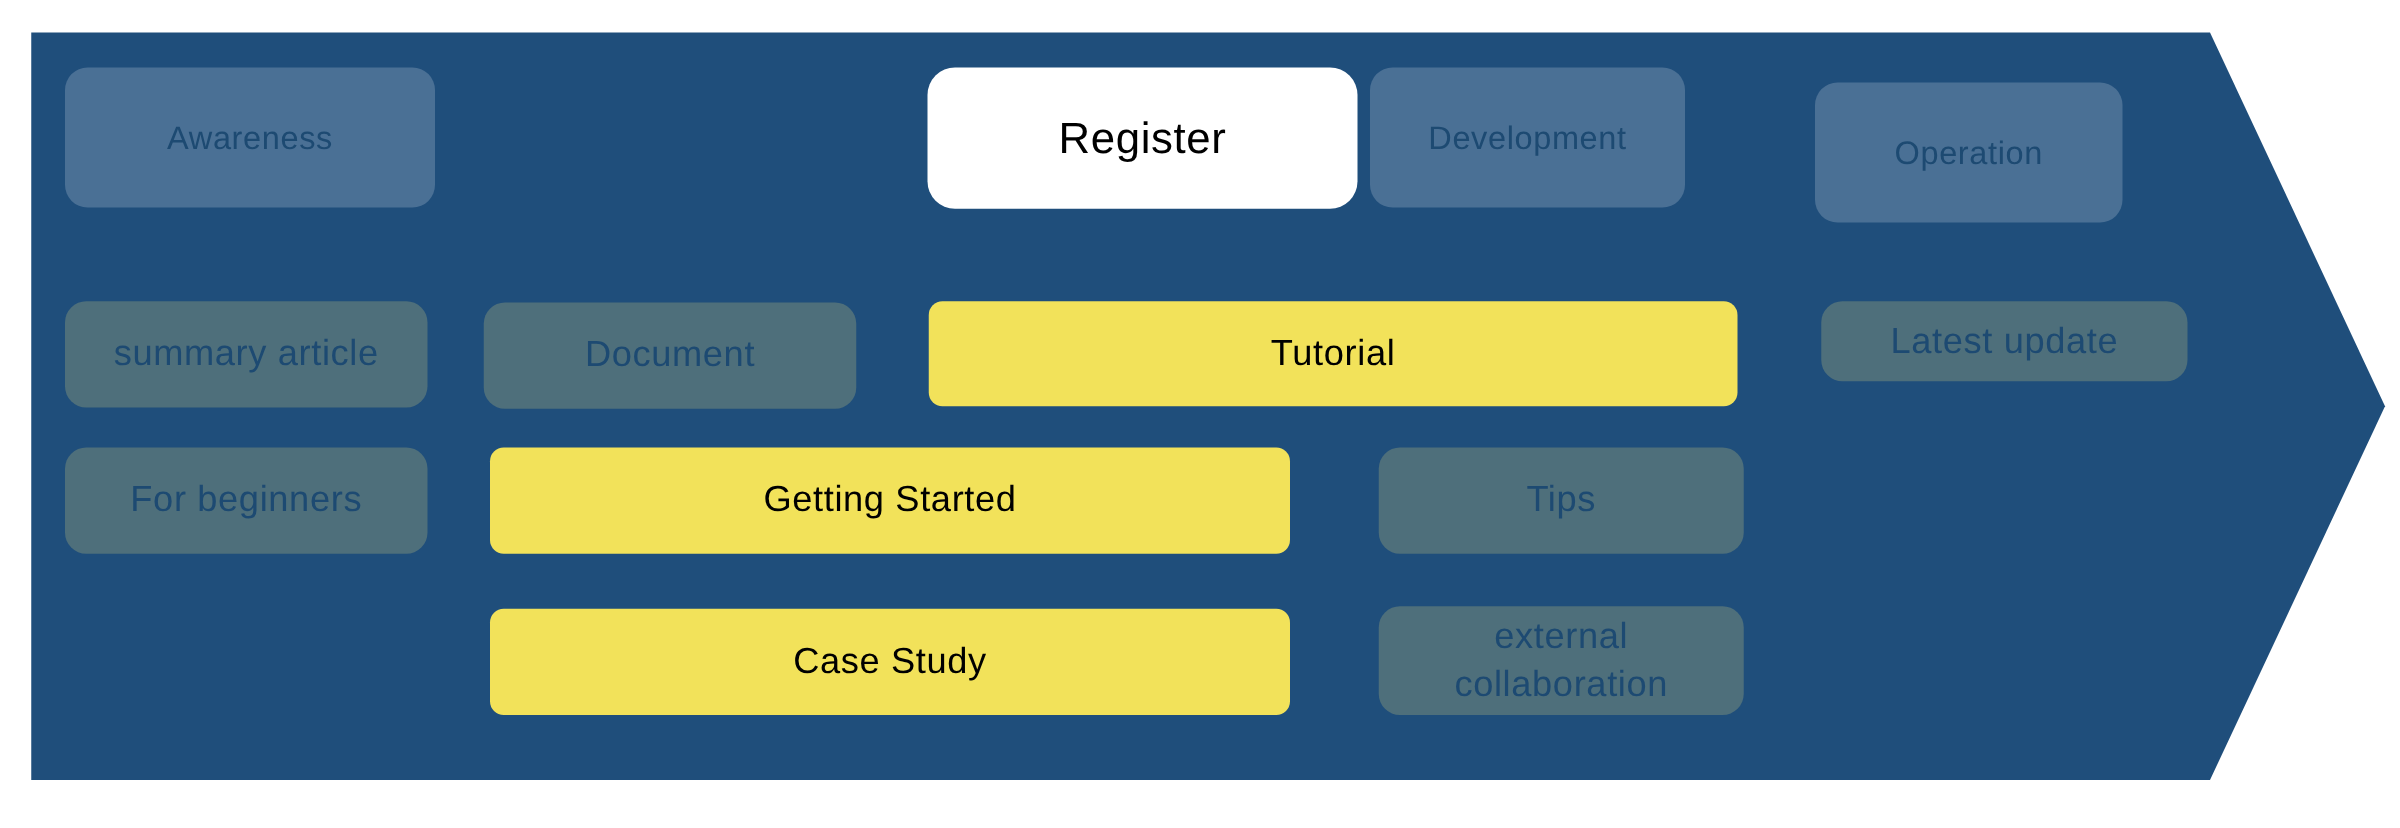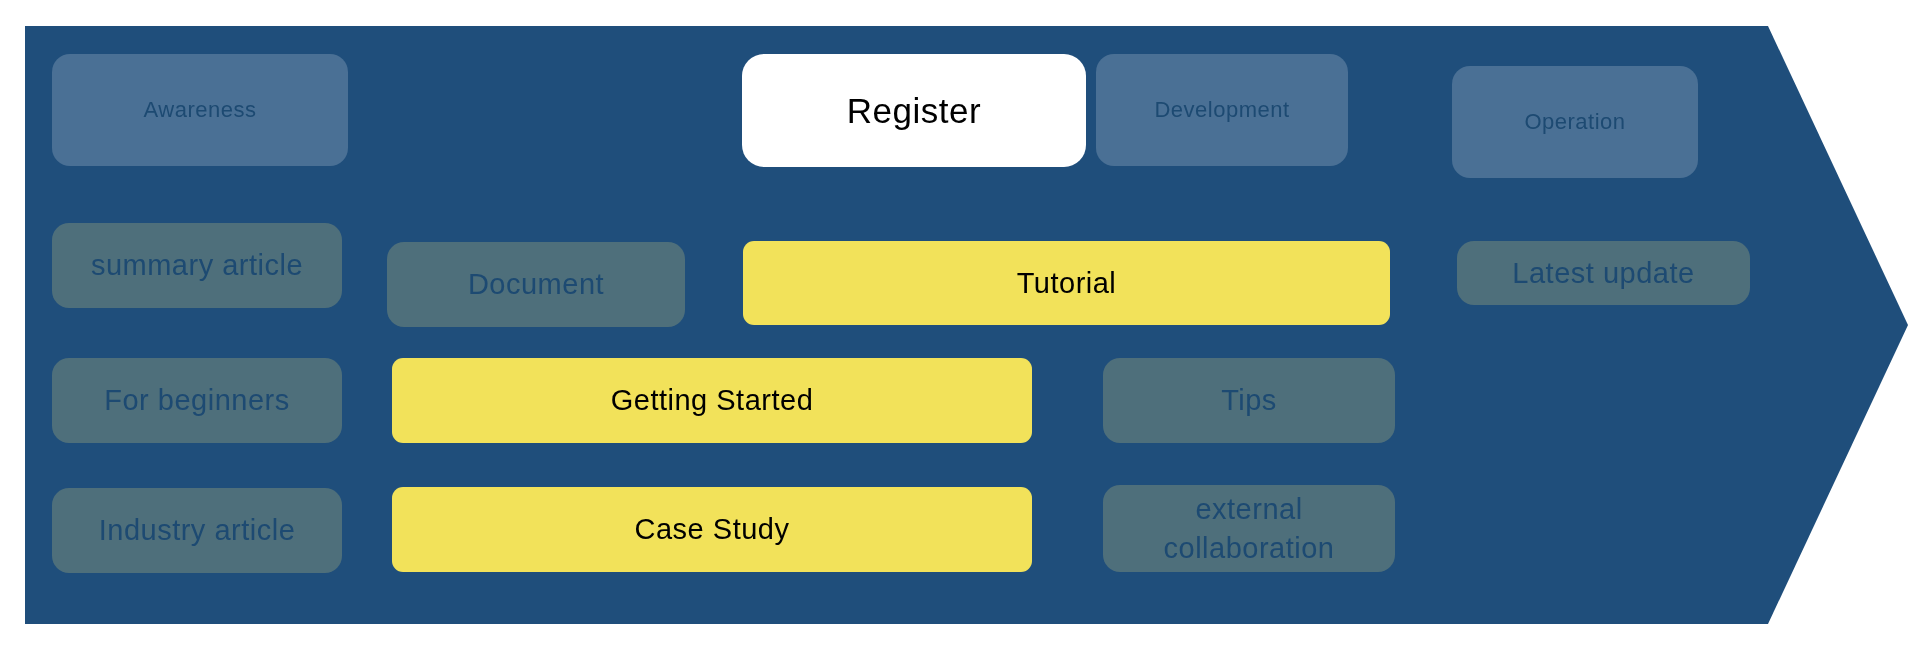--- a/index.html
+++ b/index.html
@@ -19,35 +19,35 @@
   .arrow polygon{fill:var(--arrow-blue);}
 
   .box{
     position:absolute;
     display:flex;align-items:center;justify-content:center;
     text-align:center;
     border-radius:18px;
     letter-spacing:0.5px;
     user-select:none;
   }
-  .stage{font-size:22px;}
+  .stage{font-size:26px;}
   .content{font-size:29px;border-radius:17px;}
 
   .stage.dimmed{background:var(--stage-dimmed);color:var(--text-navy);}
   .content.dimmed{background:var(--content-dimmed);color:var(--text-navy);}
   .active{background:var(--active-white);color:var(--text-black);border-radius:22px;font-size:35px;}
   .highlighted{background:var(--highlight-yellow);color:var(--text-black);border-radius:11px;}
 
   .b-awareness{left:52px;top:54px;width:296px;height:112px;}
   .b-interest{left:388px;top:54px;width:294px;height:112px;}
   .b-register{left:742px;top:54px;width:344px;height:113px;}
   .b-development{left:1096px;top:54px;width:252px;height:112px;}
   .b-operation{left:1452px;top:66px;width:246px;height:112px;}
 
-  .b-summary{left:52px;top:223px;width:290px;height:85px;}
+  .b-summary{left:52px;top:241px;width:290px;height:85px;}
   .b-document{left:387px;top:242px;width:298px;height:85px;}
   .b-tutorial{left:743px;top:241px;width:647px;height:84px;}
   .b-latest{left:1457px;top:241px;width:293px;height:64px;}
 
   .b-beginners{left:52px;top:358px;width:290px;height:85px;}
   .b-getting{left:392px;top:358px;width:640px;height:85px;}
   .b-tips{left:1103px;top:358px;width:292px;height:85px;}
 
   .b-industry{left:52px;top:488px;width:290px;height:85px;}
   .b-case{left:392px;top:487px;width:640px;height:85px;}
@@ -69,17 +69,16 @@
 
   <div class="box content dimmed b-summary">summary article</div>
   <div class="box content dimmed b-document">Document</div>
   <div class="box content highlighted b-tutorial">Tutorial</div>
   <div class="box content dimmed b-latest">Latest update</div>
 
   <div class="box content dimmed b-beginners">For beginners</div>
   <div class="box content highlighted b-getting">Getting Started</div>
   <div class="box content dimmed b-tips">Tips</div>
 
-  <div class="box content dimmed b-industry">Industry article</div>
   <div class="box content highlighted b-case">Case Study</div>
   <div class="box content dimmed b-external">external collaboration</div>
 
 </div>
 
 </body></html>

